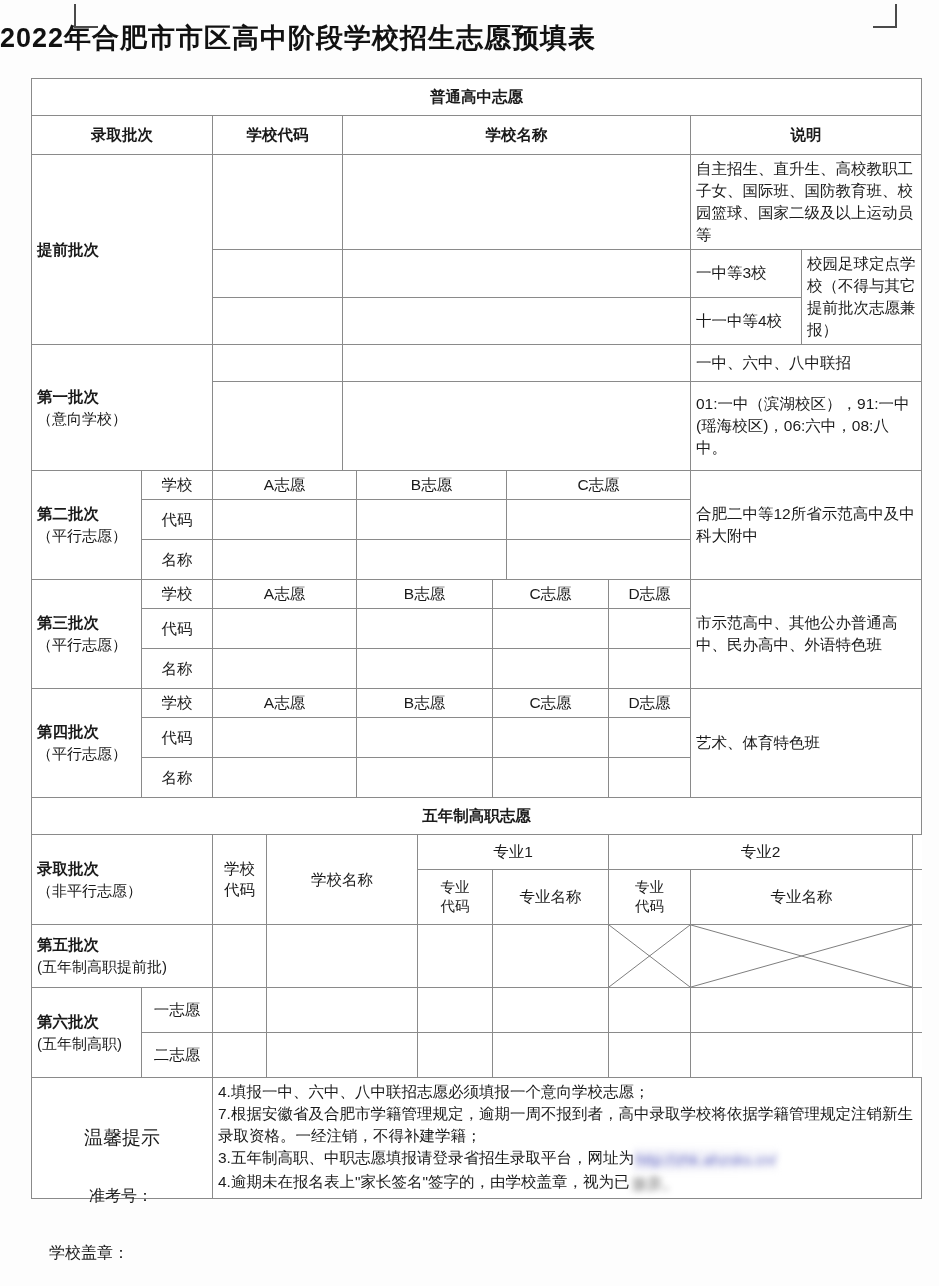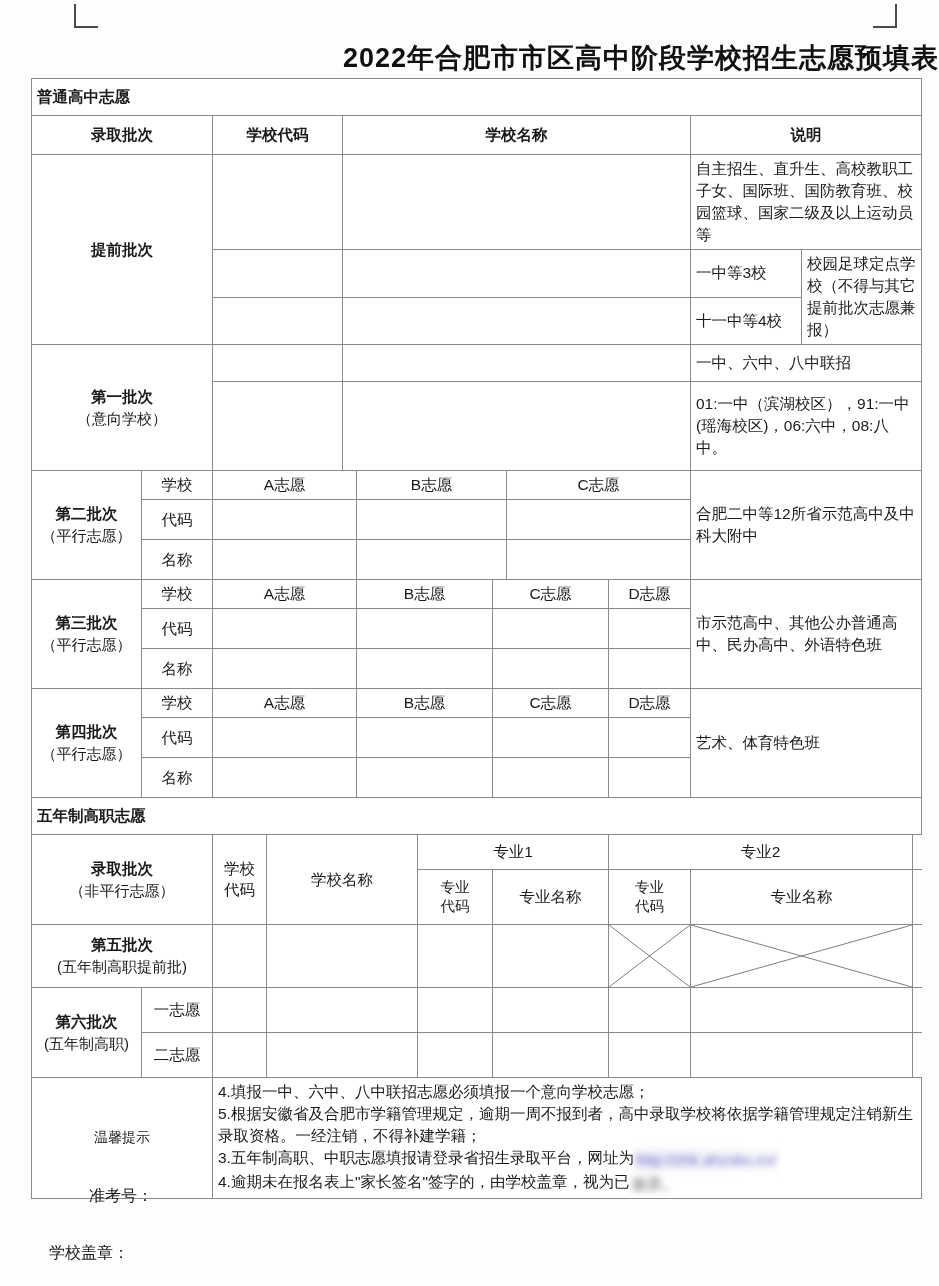--- a/index.html
+++ b/index.html
@@ -22,22 +22,22 @@
     position: absolute;
     width: 22px; height: 22px;
     border-color: #4a4a4a;
     border-style: solid;
   }
   .crop-tl { left: 74px; top: 4px; border-width: 0 0 2px 2px; }
   .crop-tr { right: 42px; top: 4px; border-width: 0 2px 2px 0; }
 
   .title {
     position: absolute;
-    top: 40px; left: 0; right: 0;
-    text-align: right;
+    top: 20px; left: 0; right: 0;
+    text-align: left;
     font-size: 27px;
     font-weight: bold;
     letter-spacing: 1px;
     color: #111;
   }
 
   .tablewrap {
     position: absolute;
     left: 31px; top: 78px;
     width: 890px;
@@ -51,33 +51,32 @@
     border: 1px solid #8a8a8a;
     padding: 3px 5px;
     font-size: 15.5px;
     line-height: 1.42;
     vertical-align: middle;
     background: #fff;
     word-break: break-all;
   }
   td.ctr { text-align: center; }
   td.banner {
-    text-align: left;
+    text-align: center;
     font-weight: bold;
     font-size: 16.5px;
     height: 30px;
   }
   td.colhead {
     text-align: center;
     font-weight: bold;
     font-size: 16.5px;
     height: 32px;
   }
   td.batch {
-    text-align: center;
     font-weight: bold;
     font-size: 16.5px;
     line-height: 1.5;
     margin-top: 48px;
   }
   td.batch .sub {
     font-weight: normal;
     font-size: 15px;
     display: block;
   }
@@ -370,24 +369,24 @@
         <td class="blank" style="height:38px"></td>
         <td class="blank" colspan="3"></td>
         <td class="blank"></td>
         <td class="blank" colspan="3"></td>
         <td class="blank" colspan="2"></td>
         <td class="blank" colspan="3"></td>
         <td style="border-left:none;border-right:none"></td>
       </tr>
 
       <tr>
-        <td class="ctr" colspan="2" style="font-size:14px">温馨提示</td>
+        <td class="ctr" colspan="2" style="font-size:19px">温馨提示</td>
         <td class="tips" colspan="14">
           <div class="tipline">4.填报一中、六中、八中联招志愿必须填报一个意向学校志愿；</div>
-          <div>5.根据安徽省及合肥市学籍管理规定，逾期一周不报到者，高中录取学校将依据学籍管理规定注销新生录取资格。一经注销，不得补建学籍；</div>
+          <div>7.根据安徽省及合肥市学籍管理规定，逾期一周不报到者，高中录取学校将依据学籍管理规定注销新生录取资格。一经注销，不得补建学籍；</div>
           <div class="tipline"><span>3.五年制高职、中职志愿填报请登录省招生录取平台，网址为</span><span class="blurlink">http://zhk.ahzsks.cn/</span></div>
           <div class="tipline"><span>4.逾期未在报名表上"家长签名"签字的，由学校盖章，视为已</span><span class="blurtxt">放弃。</span></div>
         </td>
       </tr>
 
     </tbody>
       </table>
   </div>
 
   <div class="footer">

